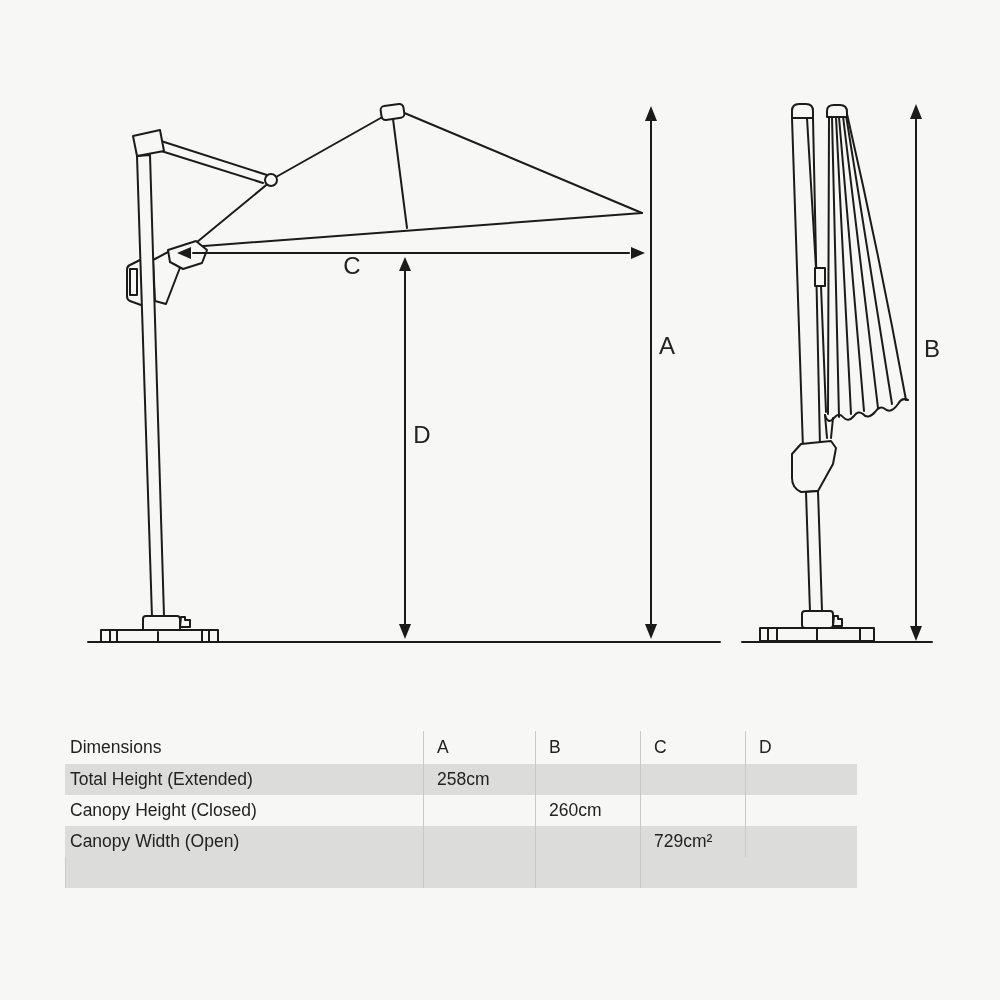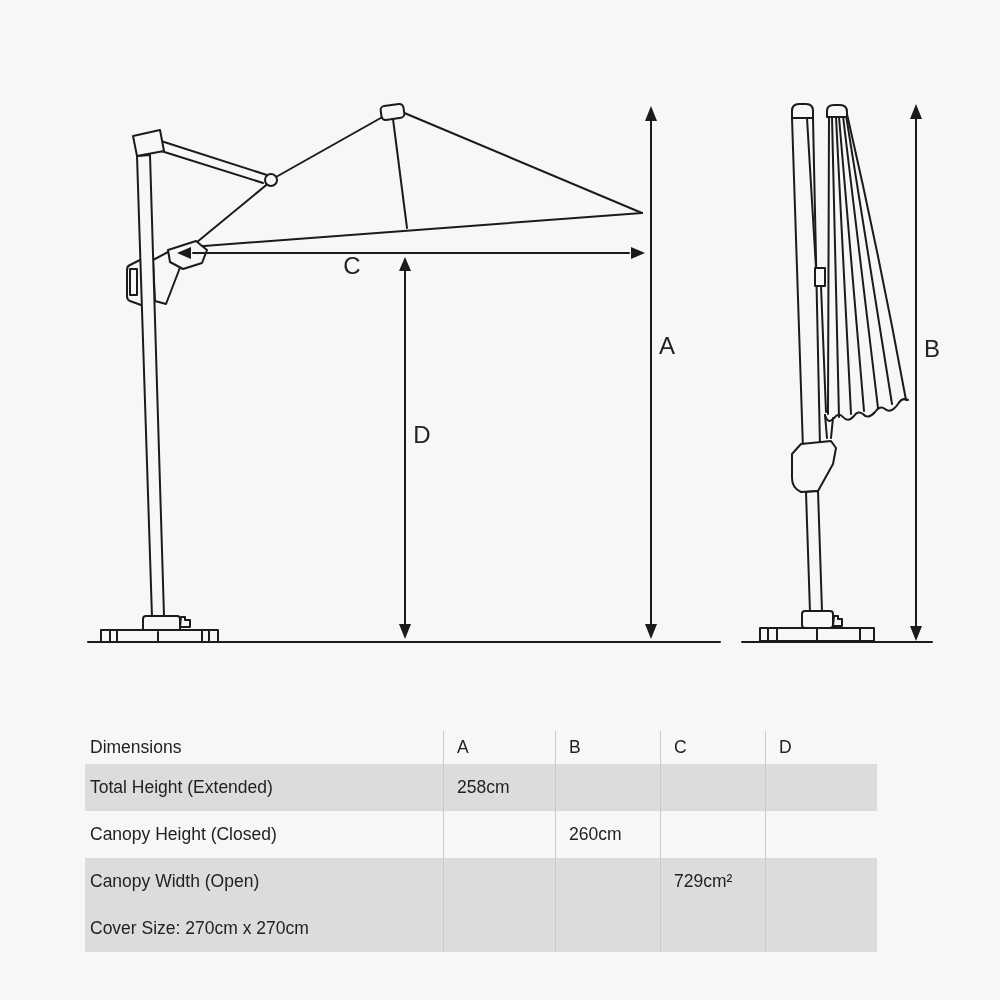--- a/index.html
+++ b/index.html
@@ -17,26 +17,25 @@
     font-size:24px;
     fill:#222222;
   }
   .ln{stroke:#1b1b1b;stroke-width:2;fill:none;stroke-linecap:round;stroke-linejoin:round;}
   .fl{stroke:#1b1b1b;stroke-width:2;fill:#f7f7f6;stroke-linejoin:round;}
   .solid{fill:#1b1b1b;stroke:none;}
 
   .spec-table{
     position:absolute;top:731px;left:65px;width:792px;
     font-size:17.5px;
-    margin-left:20px;
   }
   .t-row{
     display:grid;
     grid-template-columns:358px 112px 105px 105px 112px;
-    height:47px;
+    height:31px;
     align-items:center;
   }
   .t-row.head{height:33px;}
   .t-row.shaded{background:#dcdcdb;}
   .cell{
     height:100%;
     display:flex;align-items:center;
     padding-left:13px;box-sizing:border-box;
     border-left:1px solid #c9c9c7;
     white-space:nowrap;
@@ -185,19 +184,18 @@
   <div class="t-row shaded">
     <div class="cell first">Canopy Width (Open)</div>
     <div class="cell"></div>
     <div class="cell"></div>
     <div class="cell">729cm²</div>
     <div class="cell"></div>
   </div>
 
 
   <div class="t-row shaded">
-    <div class="cell first">Cover Size: 270cm x 270cm</div>
     <div class="cell"></div>
     <div class="cell"></div>
     <div class="cell"></div>
     <div class="cell"></div>
   </div>
 </div>
 
 </body></html>

